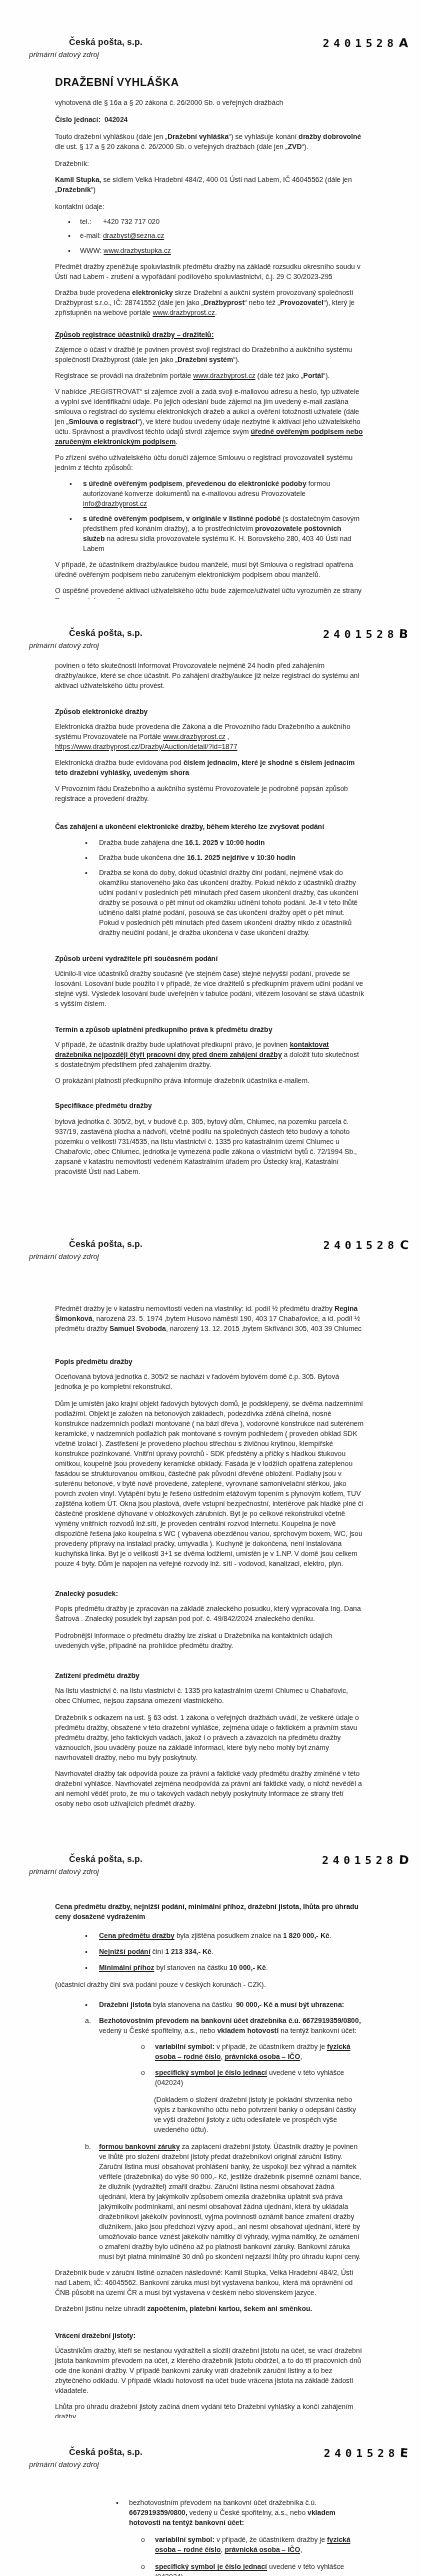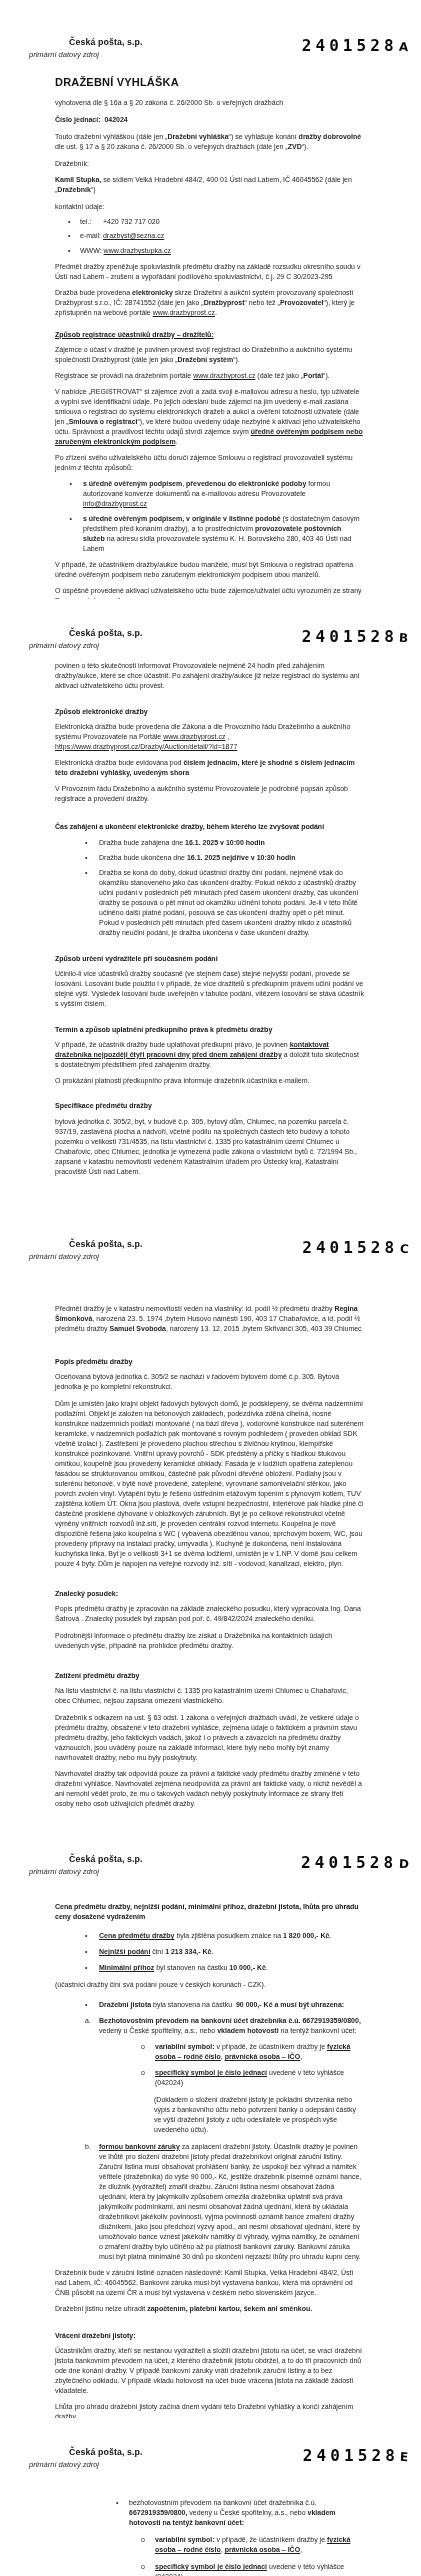--- a/index.html
+++ b/index.html
@@ -10,21 +10,21 @@
   .page-1{height:599px}.page-2{height:611px}.page-3{height:615px}
   .page-4{height:593px}.page-5{height:598px}
 
   .letterhead{position:relative;padding:29px 14.4px 0 29px;height:25px;}
   .page-1 .letterhead{padding-top:37px;height:27px;}
   .company{font-weight:bold;font-size:8.8px;letter-spacing:0.1px;color:#151515;margin-left:40px;}
   .subtitle{font-style:italic;font-size:7.5px;margin-top:3px;color:#2b2b2b;}
   .stamp{position:absolute;right:13.4px;top:28px;white-space:nowrap;color:#0a0a0a;}
   .page-1 .stamp{top:36px;}
   .stamp-digits{font-family:"DejaVu Sans Mono",monospace;font-weight:bold;
-       font-size:16px;letter-spacing:4.1px;}
+       font-size:11px;letter-spacing:4.1px;}
   .stamp-letter{display:inline-block;font-family:"DejaVu Sans",sans-serif;
        font-weight:bold;font-size:12px;margin-left:1.5px;transform:rotate(3deg);}
 
   .content{margin:0 58px 0 55px;font-size:7px;line-height:10px;}
   .page-1 .content{padding-top:13.4px}
   .page-2 .content{padding-top:8.2px}
   .page-3 .content{padding-top:29px}
   .page-4 .content{padding-top:7.2px}
   .page-5 .content{padding-top:26px}
 

